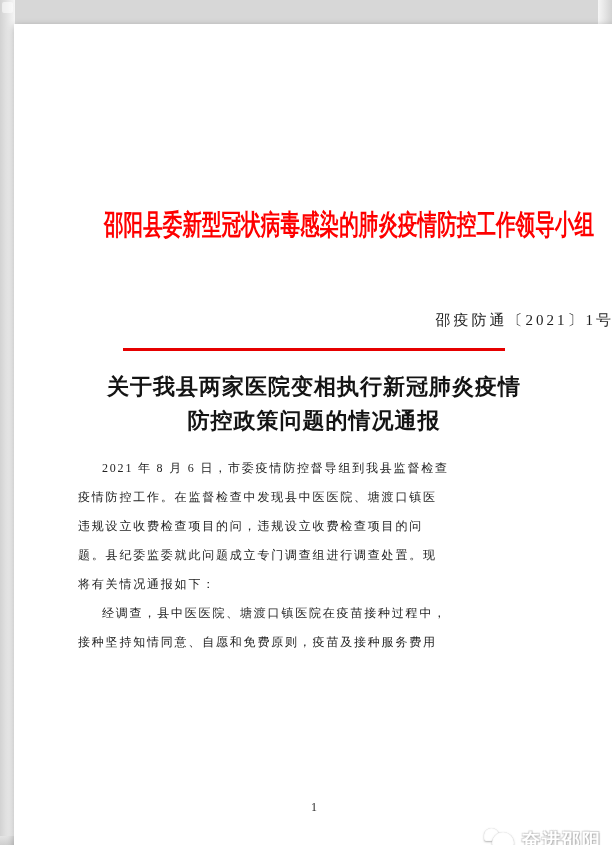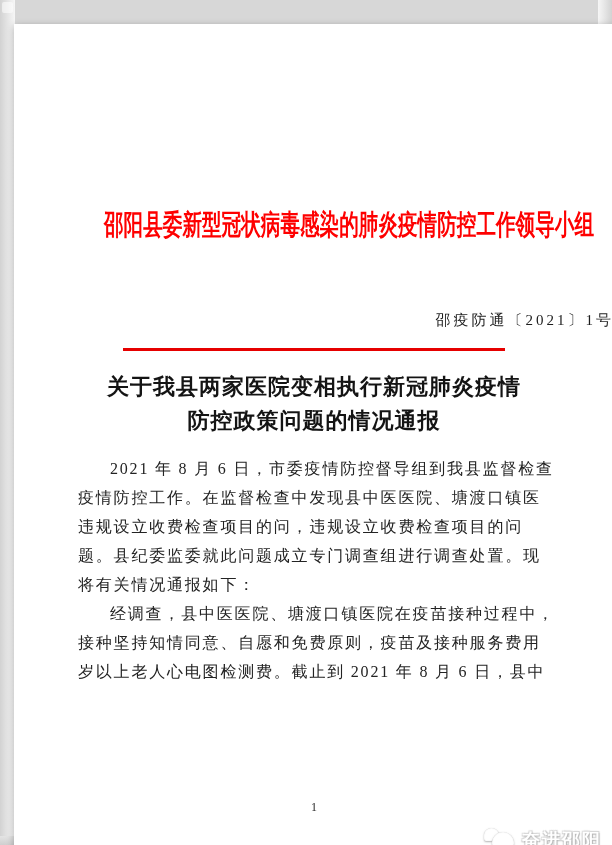--- a/index.html
+++ b/index.html
@@ -77,21 +77,21 @@
     font-weight: bold;
     font-size: 22px;
     line-height: 34px;
     letter-spacing: 1px;
   }
   
   .body-text {
     position: absolute;
     top: 430px; left: 64px; width: 470px;
     color: #232323;
-    font-size: 16px;
+    font-size: 12px;
   }
   .body-line {
     line-height: 29px;
     letter-spacing: 1.8px;
     white-space: nowrap;
   }
   .body-line.indent { text-indent: 2em; }
   
   .page-number {
     position: absolute;
@@ -162,21 +162,20 @@
     <div>
       <div class="body-line indent">2021 年 8 月 6 日，市委疫情防控督导组到我县监督检查</div>
       <div class="body-line">疫情防控工作。在监督检查中发现县中医医院、塘渡口镇医</div>
       <div class="body-line">违规设立收费检查项目的问，违规设立收费检查项目的问</div>
       <div class="body-line">题。县纪委监委就此问题成立专门调查组进行调查处置。现</div>
       <div class="body-line">将有关情况通报如下：</div>
     </div>
     <div>
       <div class="body-line indent">经调查，县中医医院、塘渡口镇医院在疫苗接种过程中，</div>
       <div class="body-line">接种坚持知情同意、自愿和免费原则，疫苗及接种服务费用</div>
-      <div class="body-line">岁以上老人心电图检测费。截止到 2021 年 8 月 6 日，县中</div>
     </div>
   </div>
 
   <div class="page-number">1</div>
 
   <div class="watermark">
     <span class="watermark-icon">
       <span class="blob-small"></span>
       <span class="blob-big"></span>
     </span>

